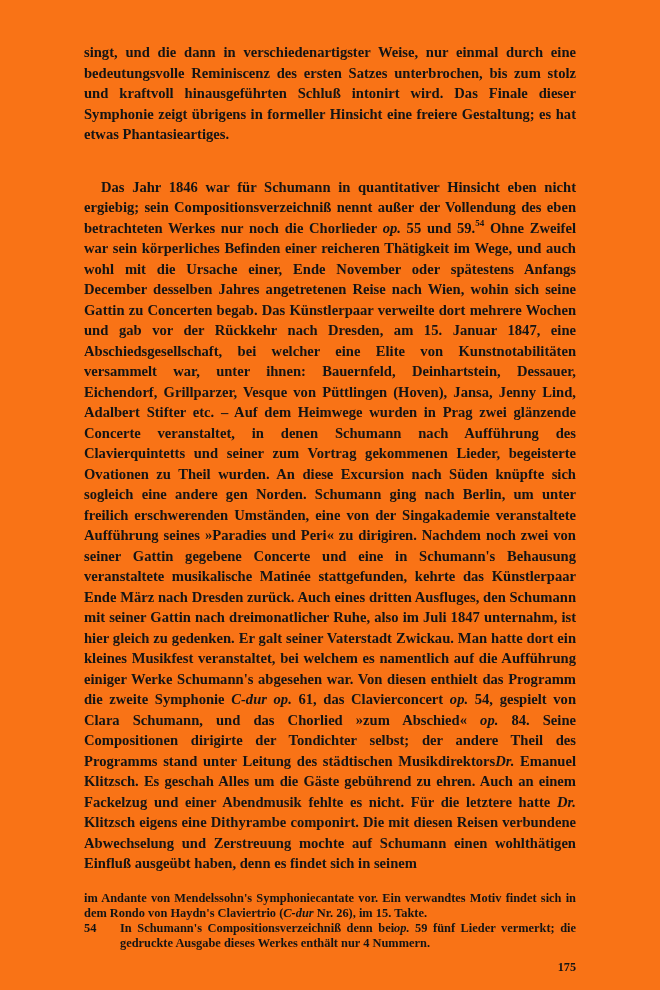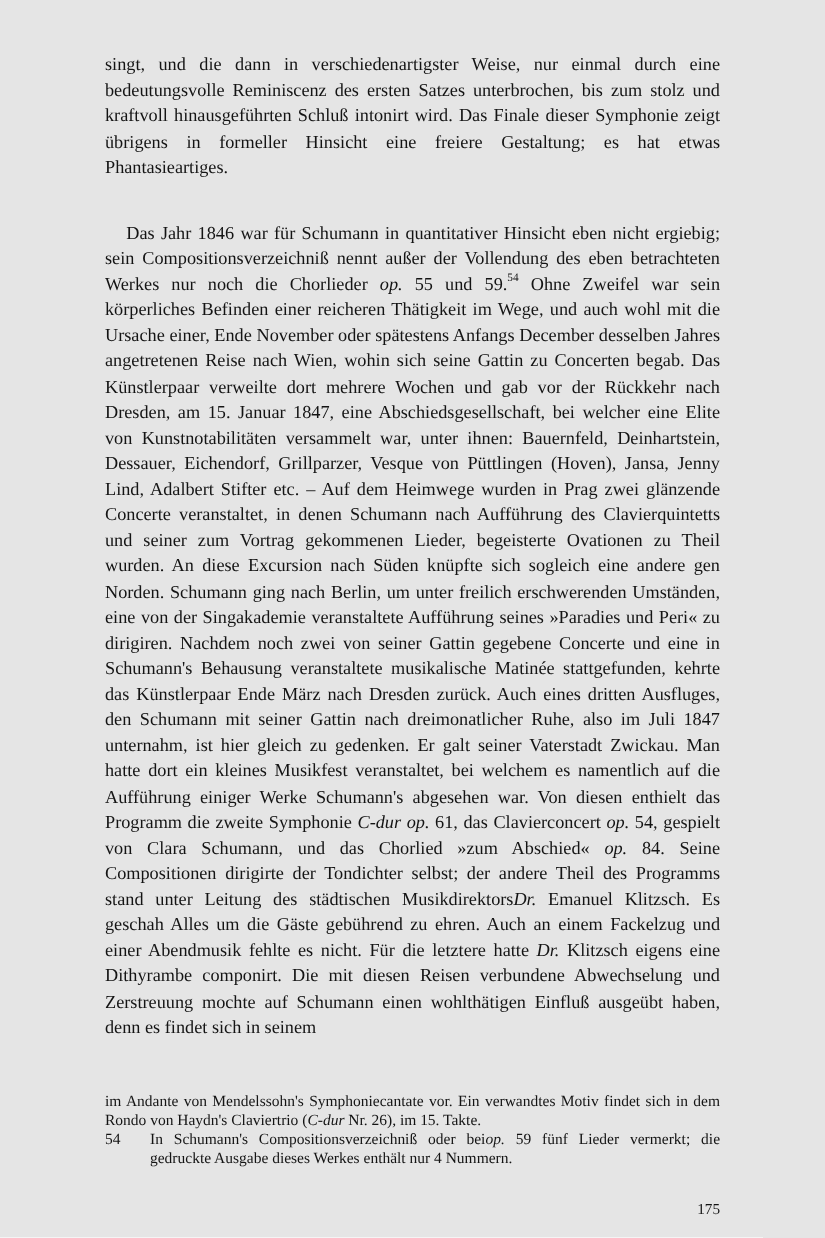--- a/index.html
+++ b/index.html
@@ -5,28 +5,29 @@
   html, body {
     margin: 0;
     padding: 0;
     background: #ffffff;
   }
   .page {
     position: relative;
     width: 660px;
     height: 990px;
     margin: 0 auto;
-    background: #e5e5e5;
+    background: #f97316;
     box-sizing: border-box;
     padding: 42px 84px 16px 84px;
     display: flex;
     flex-direction: column;
     overflow: hidden;
     color: #141414;
     font-family: "Liberation Serif", "DejaVu Serif", serif;
+    font-weight: bold;
   }
   .body-text {
     font-size: 14.6px;
     line-height: 20.5px;
     text-align: justify;
     hyphens: auto;
     -webkit-hyphens: auto;
   }
   .body-text p {
     margin: 0;
@@ -59,40 +60,40 @@
     position: relative;
     padding-left: 36px;
     margin-top: 7px;
   }
   .fn-marker {
     position: absolute;
     left: 0;
     top: 0;
   }
   .page-number {
-    margin-top: 26px;
+    margin-top: 9px;
     text-align: right;
     font-size: 12.2px;
     line-height: 14px;
   }
   .italic { font-style: italic; }
 </style>
 </head>
 <body>
 
 <div class="page">
 
   <div class="body-text">
     <p><span>singt, und die dann in verschiedenartigster Weise, nur einmal durch eine bedeutungsvolle Reminiscenz des ersten Satzes unterbrochen, bis zum stolz und kraftvoll hinausgeführten Schluß intonirt wird. Das Finale dieser Symphonie zeigt übrigens in formeller Hinsicht eine freiere Gestaltung; es hat etwas Phantasieartiges.</span></p>
     <p class="indented"><span>Das Jahr 1846 war für Schumann in quantitativer Hinsicht eben nicht ergiebig; sein Compositionsverzeichniß nennt außer der Vollendung des eben betrachteten Werkes nur noch die Chorlieder </span><span class="italic">op.</span><span> 55 und 59.</span><sup class="fn-ref">54</sup><span> Ohne Zweifel war sein körperliches Befinden einer reicheren Thätigkeit im Wege, und auch wohl mit die Ursache einer, Ende November oder spätestens Anfangs December desselben Jahres angetretenen Reise nach Wien, wohin sich seine Gattin zu Concerten begab. Das Künstlerpaar verweilte dort mehrere Wochen und gab vor der Rückkehr nach Dresden, am 15. Januar 1847, eine Abschiedsgesellschaft, bei welcher eine Elite von Kunstnotabilitäten versammelt war, unter ihnen: Bauernfeld, Deinhartstein, Dessauer, Eichendorf, Grillparzer, Vesque von Püttlingen (Hoven), Jansa, Jenny Lind, Adalbert Stifter etc. – Auf dem Heimwege wurden in Prag zwei glänzende Concerte veranstaltet, in denen Schumann nach Aufführung des Clavierquintetts und seiner zum Vortrag gekommenen Lieder, begeisterte Ovationen zu Theil wurden. An diese Excursion nach Süden knüpfte sich sogleich eine andere gen Norden. Schumann ging nach Berlin, um unter freilich erschwerenden Umständen, eine von der Singakademie veranstaltete Aufführung seines »Paradies und Peri« zu dirigiren. Nachdem noch zwei von seiner Gattin gegebene Concerte und eine in Schumann's Behausung veranstaltete musikalische Matinée stattgefunden, kehrte das Künstlerpaar Ende März nach Dresden zurück. Auch eines dritten Ausfluges, den Schumann mit seiner Gattin nach dreimonatlicher Ruhe, also im Juli 1847 unternahm, ist hier gleich zu gedenken. Er galt seiner Vaterstadt Zwickau. Man hatte dort ein kleines Musikfest veranstaltet, bei welchem es namentlich auf die Aufführung einiger Werke Schumann's abgesehen war. Von diesen enthielt das Programm die zweite Symphonie </span><span class="italic">C-dur op.</span><span> 61, das Clavierconcert </span><span class="italic">op.</span><span> 54, gespielt von Clara Schumann, und das Chorlied »zum Abschied« </span><span class="italic">op.</span><span> 84. Seine Compositionen dirigirte der Tondichter selbst; der andere Theil des Programms stand unter Leitung des städtischen Musikdirektors</span><span class="italic">Dr.</span><span> Emanuel Klitzsch. Es geschah Alles um die Gäste gebührend zu ehren. Auch an einem Fackelzug und einer Abendmusik fehlte es nicht. Für die letztere hatte </span><span class="italic">Dr.</span><span> Klitzsch eigens eine Dithyrambe componirt. Die mit diesen Reisen verbundene Abwechselung und Zerstreuung mochte auf Schumann einen wohlthätigen Einfluß ausgeübt haben, denn es findet sich in seinem</span></p>
   </div>
 
   <div class="footnotes">
     <p class="fn-cont"><span>im Andante von Mendelssohn's Symphoniecantate vor. Ein verwandtes Motiv findet sich in dem Rondo von Haydn's Claviertrio (</span><span class="italic">C-dur</span><span> Nr. 26), im 15. Takte.</span></p>
     <p class="fn-item">
       <span class="fn-marker">54</span>
-      <span class="fn-text"><span>In Schumann's Compositionsverzeichniß oder bei</span><span class="italic">op.</span><span> 59 fünf Lieder vermerkt; die gedruckte Ausgabe dieses Werkes enthält nur 4 Nummern.</span></span>
+      <span class="fn-text"><span>In Schumann's Compositionsverzeichniß denn bei</span><span class="italic">op.</span><span> 59 fünf Lieder vermerkt; die gedruckte Ausgabe dieses Werkes enthält nur 4 Nummern.</span></span>
     </p>
   </div>
 
   <div class="page-number">175</div>
 
 </div>
 
 </body></html>

